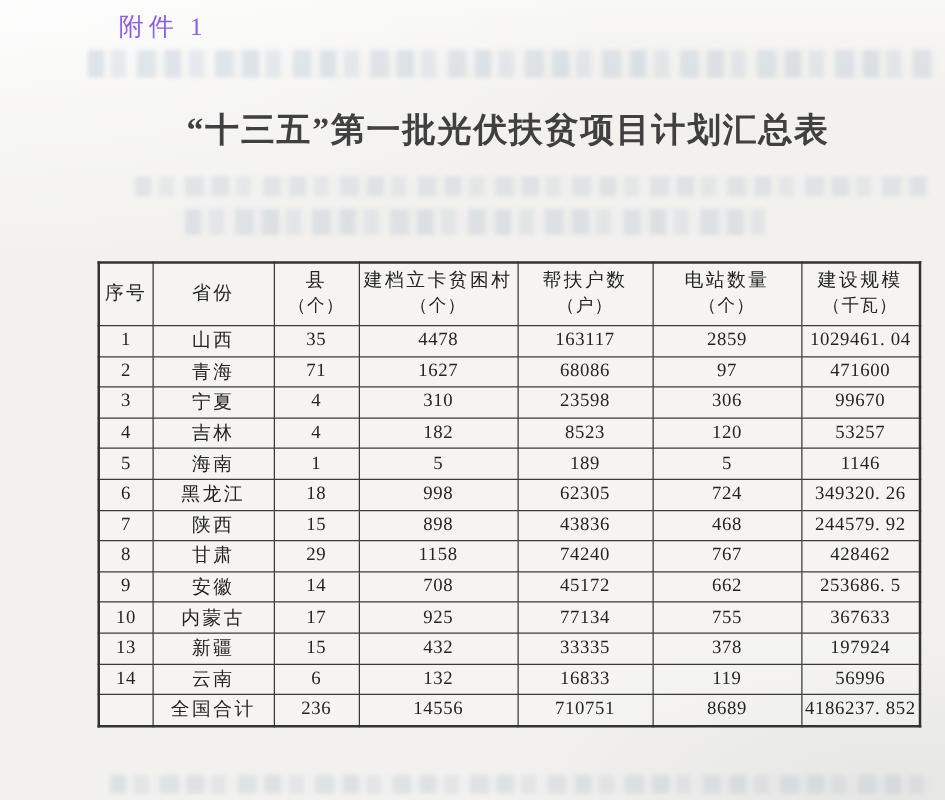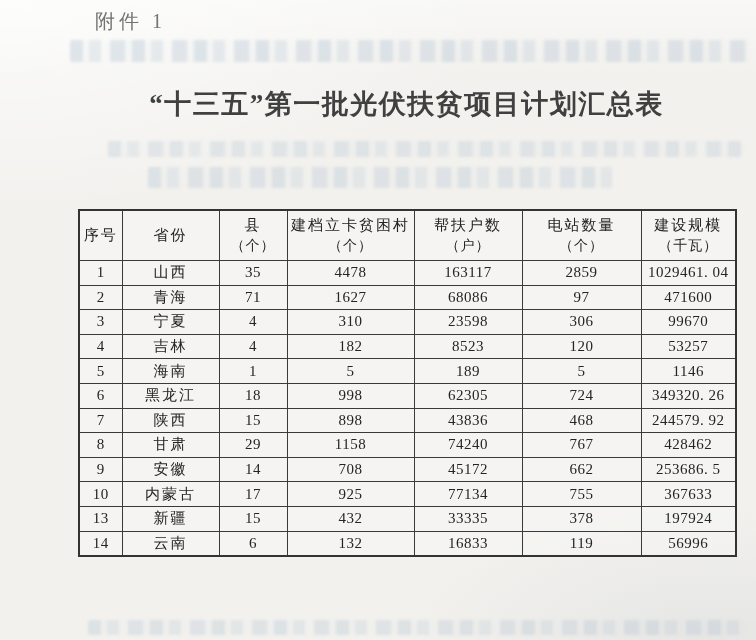--- a/index.html
+++ b/index.html
@@ -18,21 +18,21 @@
   
   .scan-shading{
     position:absolute;inset:0;pointer-events:none;
     background:
       radial-gradient(120% 60% at 0% 0%, rgba(255,255,255,0.75) 0%, rgba(255,255,255,0) 55%),
       radial-gradient(60% 30% at 95% 100%, rgba(120,130,140,0.10) 0%, rgba(120,130,140,0) 70%),
       linear-gradient(180deg, rgba(255,255,255,0.5) 0%, rgba(255,255,255,0) 12%);
   }
   .attachment-label{
     position:absolute;left:95px;top:8px;
-    font-size:20px;letter-spacing:4px;color:#737373;
+    font-size:20px;letter-spacing:4px;color:#8b5cf6;
   }
   .doc-title{
     position:absolute;left:78px;top:86px;width:657px;
     text-align:center;font-size:27px;font-weight:bold;
     letter-spacing:1.5px;color:#404040;white-space:nowrap;
   }
   
   .bleed{
     position:absolute;filter:blur(1.6px);border-radius:2px;pointer-events:none;
     background:repeating-linear-gradient(90deg,
@@ -219,14 +219,23 @@
       </tr>
       <tr>
         <td>14</td>
         <td>云南</td>
         <td>6</td>
         <td>132</td>
         <td>16833</td>
         <td>119</td>
         <td>56996</td>
       </tr>
+      <tr>
+        <td></td>
+        <td>全国合计</td>
+        <td>236</td>
+        <td>14556</td>
+        <td>710751</td>
+        <td>8689</td>
+        <td>4186237. 852</td>
+      </tr>
     </tbody>
 </table>
 
 </body></html>

